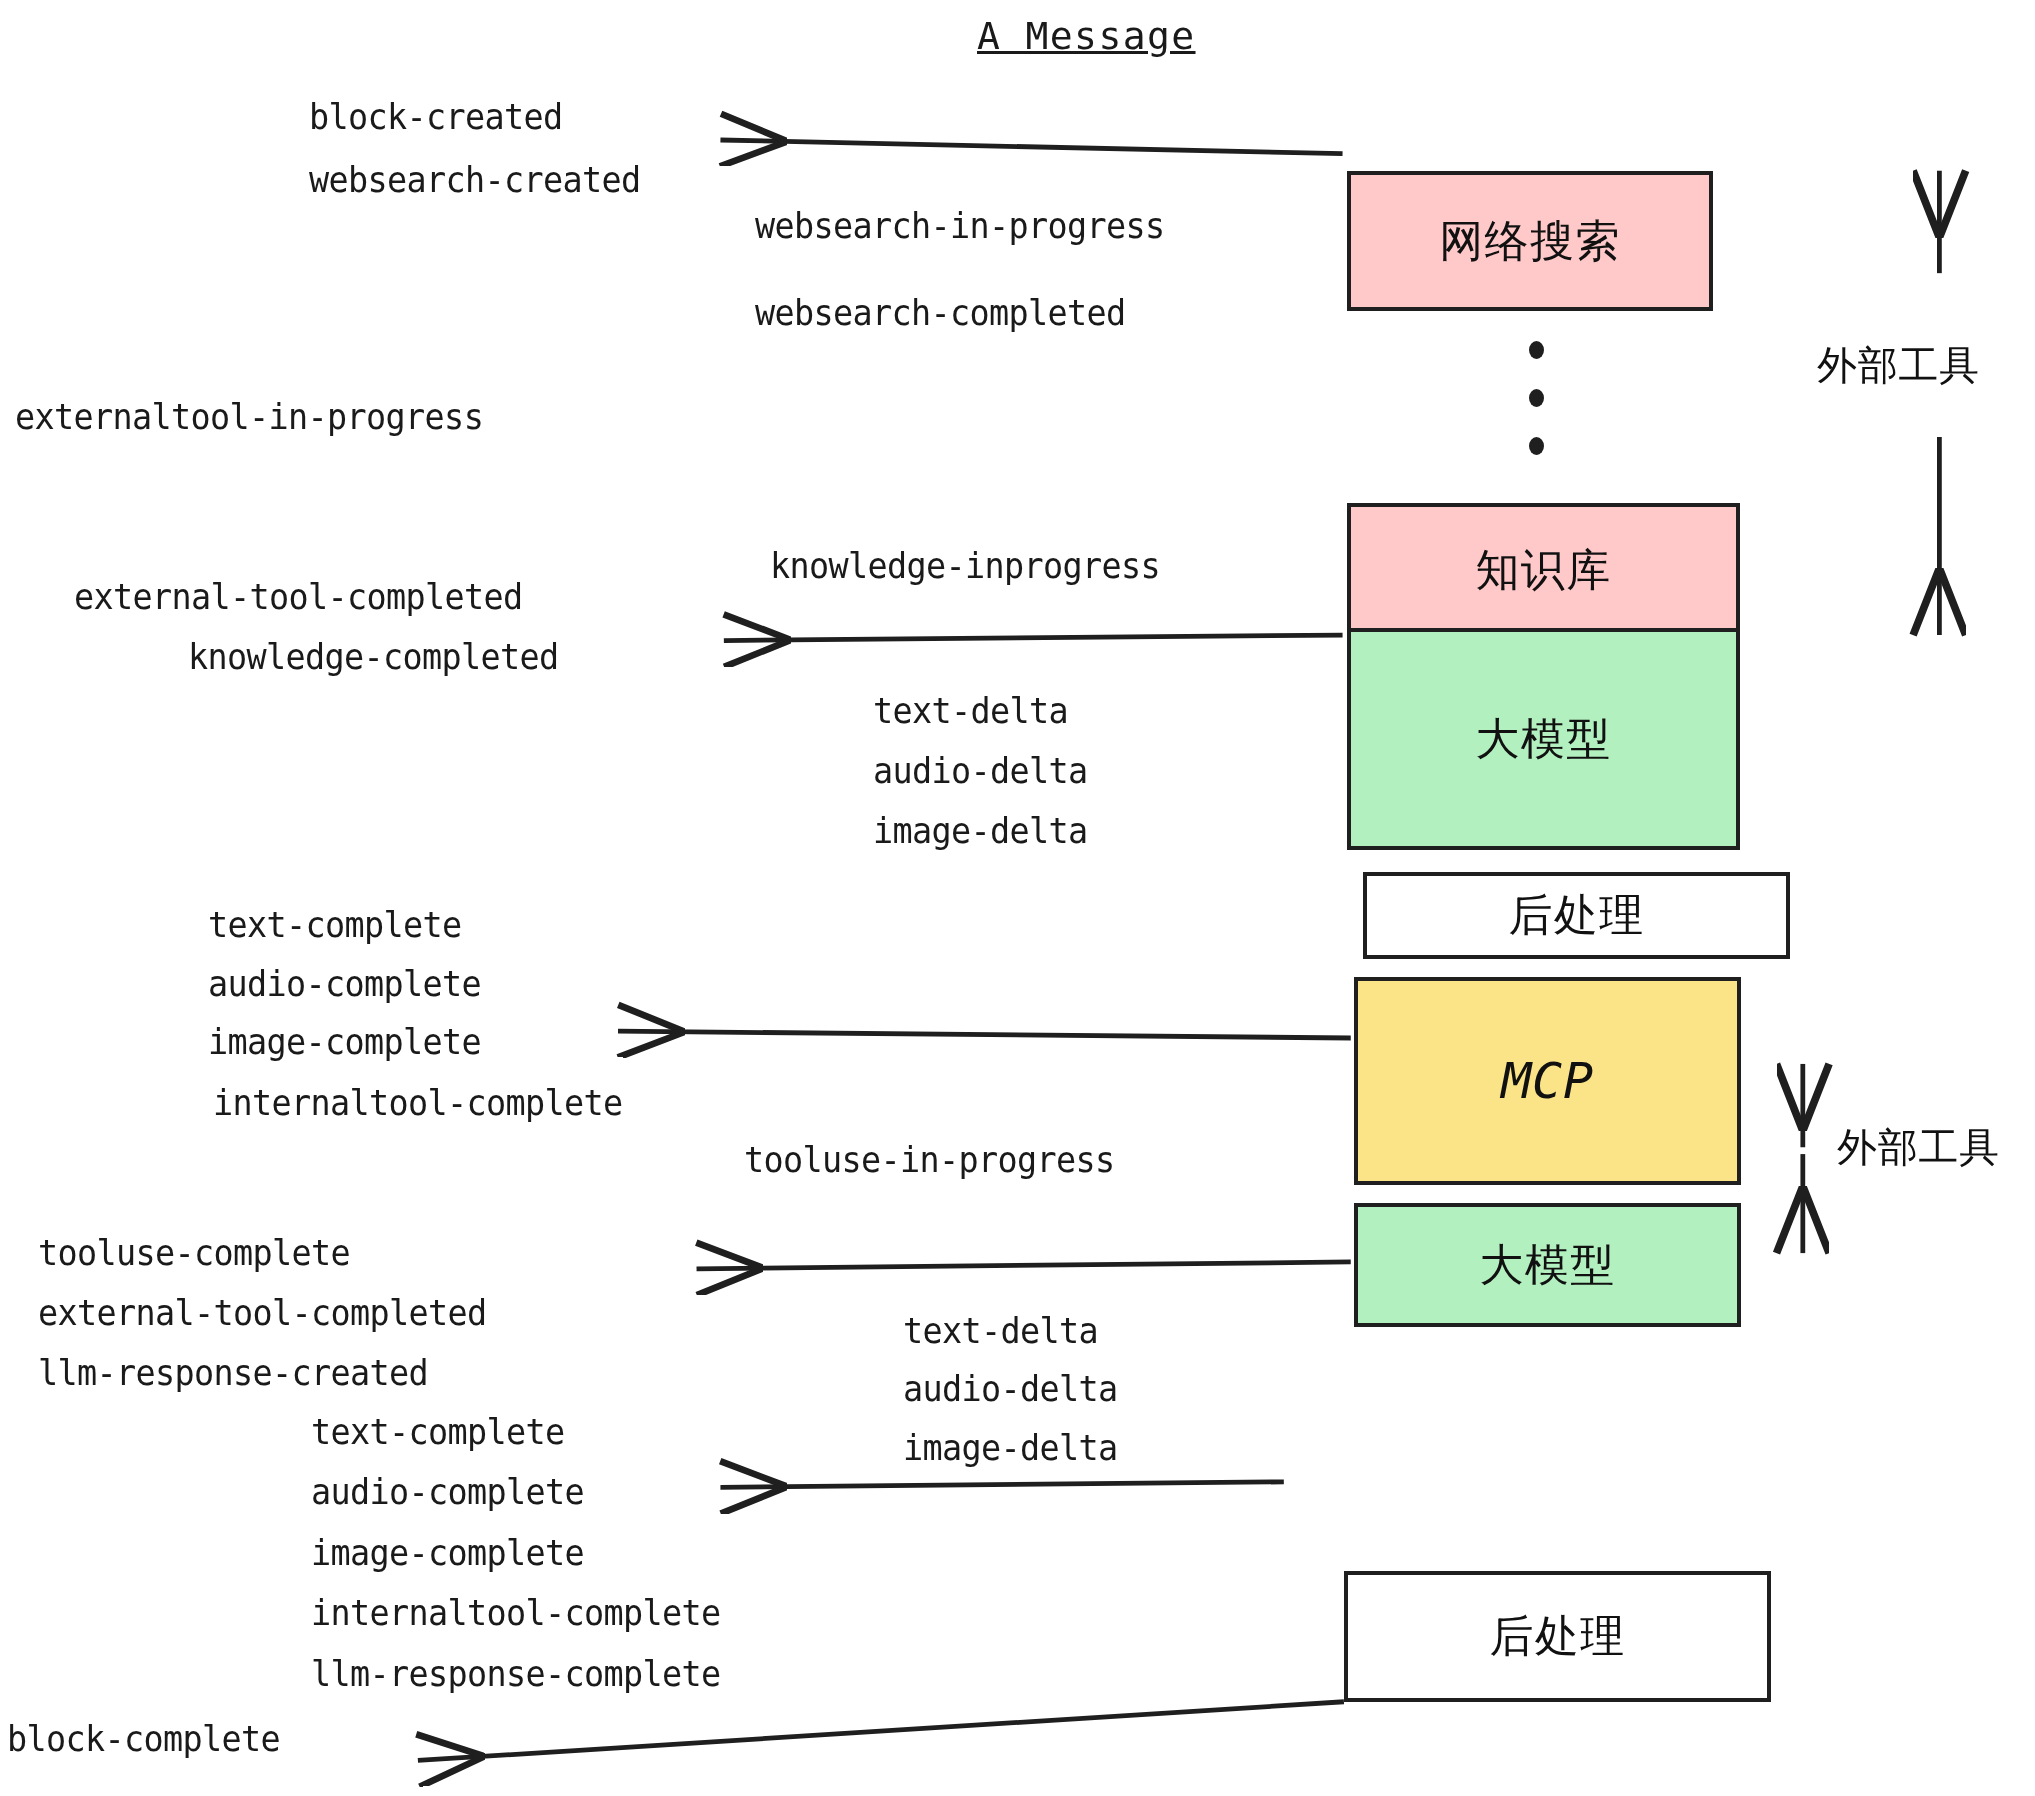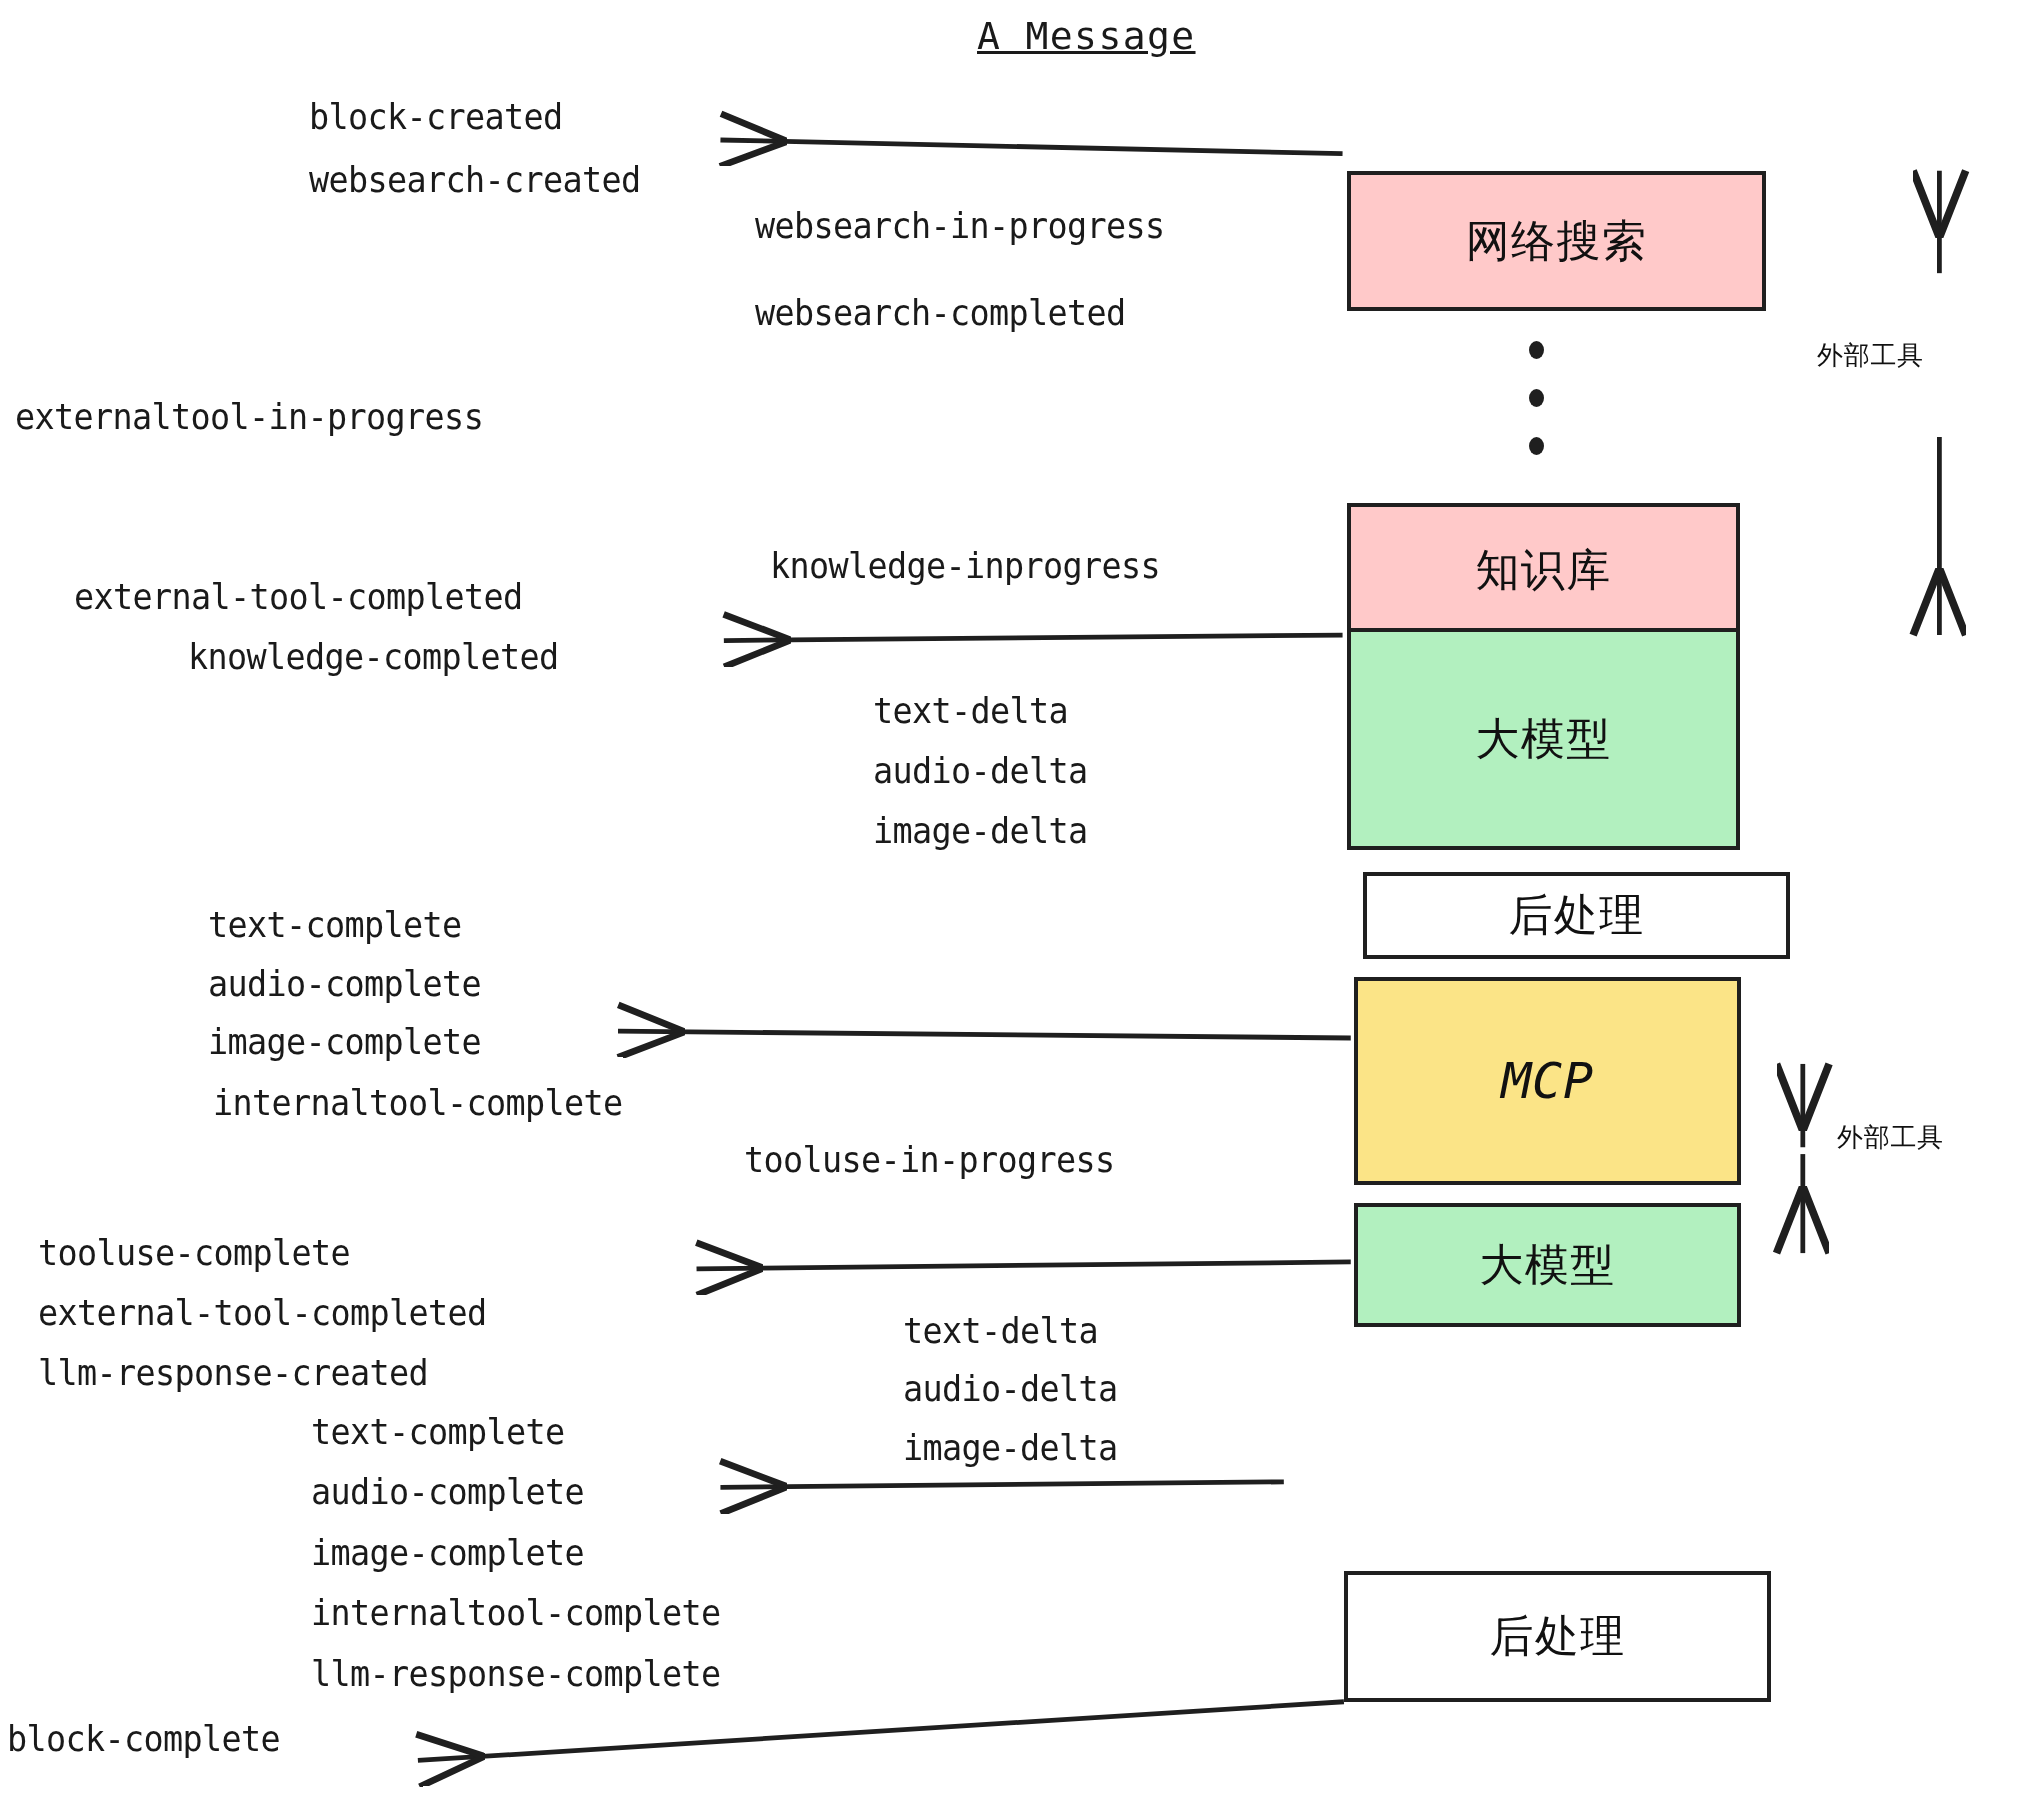--- a/index.html
+++ b/index.html
@@ -47,21 +47,21 @@
   .box.mcp{
     font-family:"DejaVu Sans Mono","Liberation Mono",monospace;
     font-size:50px;
     letter-spacing:0.7px;
     font-style:italic;
   }
   
   .side{
     position:absolute;
     font-family:"DejaVu Sans","Liberation Sans",sans-serif;
-    font-size:26px;
+    font-size:40px;
     color:#111;
     white-space:nowrap;
     letter-spacing:0.7px;
   }
   
   .dots{position:absolute;}
   .dots i{
     display:block;
     width:15px;height:18px;
     border-radius:50%;
@@ -70,21 +70,21 @@
   }
   svg.overlay{position:absolute;left:0;top:0;width:2035px;height:1796px;pointer-events:none;}
 </style>
 </head>
 <body>
 
 <div id="stage">
 
   <div class="title" style="left:977px;top:13.7px;">A Message</div>
 
-  <div class="box" style="left:1347px;top:171px;width:419px;height:140px;background:#ffc9c9;">网络搜索</div>
+  <div class="box" style="left:1347px;top:171px;width:366px;height:140px;background:#ffc9c9;">网络搜索</div>
 
   <div class="box" style="left:1347px;top:503px;width:393px;height:135px;background:#ffc9c9;">知识库</div>
 
   <div class="box" style="left:1347px;top:628px;width:393px;height:222px;background:#b2f0bf;">大模型</div>
 
   <div class="box" style="left:1363px;top:872px;width:427px;height:87px;background:#ffffff;border-width:4.1px;">后处理</div>
 
   <div class="box mcp" style="left:1354px;top:977px;width:387px;height:208px;background:#fbe487;">MCP</div>
 
   <div class="box" style="left:1354px;top:1203px;width:387px;height:124px;background:#b2f0bf;">大模型</div>

